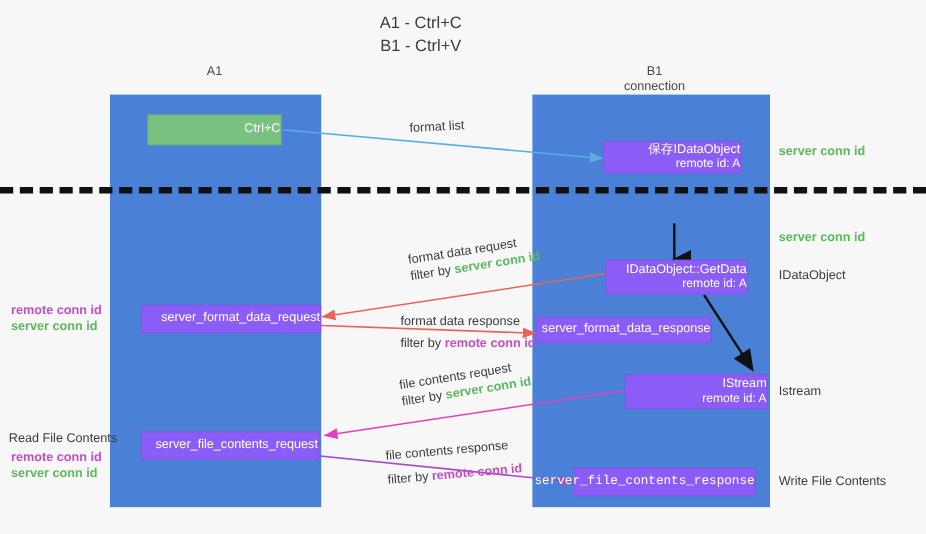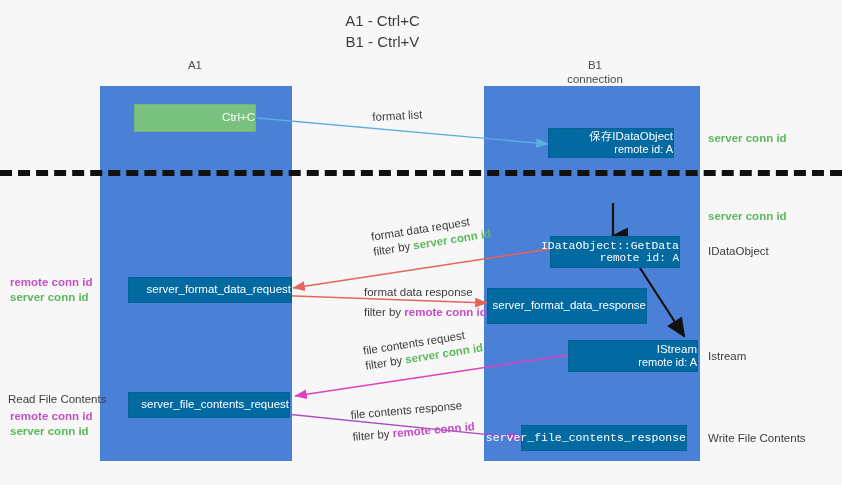--- a/index.html
+++ b/index.html
@@ -30,21 +30,21 @@
   
   .box{
     box-sizing:border-box;
     display:flex;flex-direction:column;
     align-items:flex-end;justify-content:center;
     font-size:11.5px;line-height:13.5px;
     color:#ffffff;text-align:center;
     border:1px solid rgba(0,0,0,.06);
   }
   .box.green{background:#79c17f;}
-  .box.orange{background:#0369a1;padding-left:12px;}
+  .box.orange{background:#8b5cf6;padding-left:12px;}
   .box .l2{font-size:11px;}
 
   
   .lbl{font-size:11.5px;line-height:15px;color:#3c3c3c;white-space:nowrap;}
   .green-t{color:#5cb85c;font-weight:bold;}
   .purple-t{color:#c44ec4;font-weight:bold;}
 
   
   .rot{transform-origin:0 0;}
 
@@ -120,35 +120,35 @@
   <div class="abs box green" style="left:134px;top:104px;width:122px;height:28px;">
     <div>Ctrl+C</div>
   </div>
 
   <div class="abs box orange" style="left:548px;top:128px;width:126px;height:30px;">
     <div>保存IDataObject</div>
     <div class="l2">remote id: A</div>
   </div>
 
 
-  <div class="abs box orange" style="left:550px;top:236px;width:130px;height:32px;font-family:Liberation Mono, monospace;">
+  <div class="abs box orange" style="left:550px;top:236px;width:130px;height:32px;">
     <div>IDataObject::GetData</div>
     <div class="l2">remote id: A</div>
   </div>
 
   <div class="abs box orange" style="left:568px;top:340px;width:130px;height:32px;">
     <div>IStream</div>
     <div class="l2">remote id: A</div>
   </div>
 
   <div class="abs box orange" style="left:128px;top:277px;width:164px;height:26px;">
     <div>server_format_data_request</div>
   </div>
 
-  <div class="abs box orange" style="left:487px;top:288px;width:160px;height:36px;">
+  <div class="abs box orange" style="left:487px;top:288px;width:160px;height:24px;">
     <div>server_format_data_response</div>
   </div>
 
   <div class="abs box orange" style="left:128px;top:392px;width:162px;height:26px;">
     <div>server_file_contents_request</div>
   </div>
 
   <div class="abs box orange" style="left:521px;top:425px;width:166px;height:26px;font-family:Liberation Mono, monospace;">
     <div>server_file_contents_response</div>
   </div>

